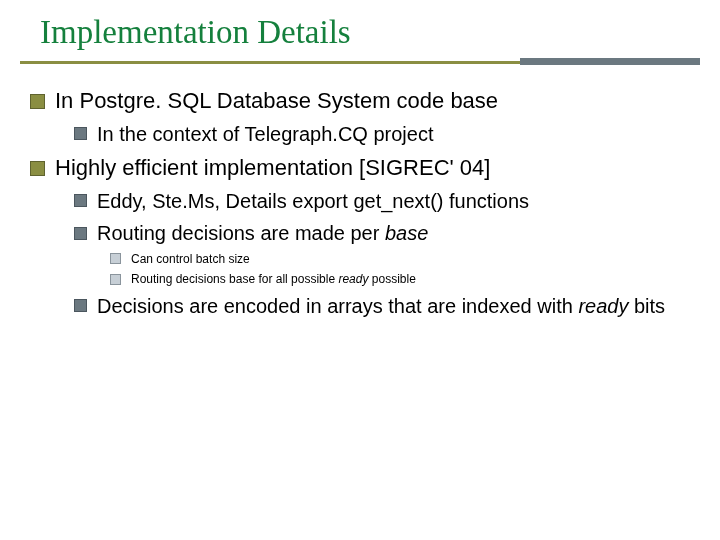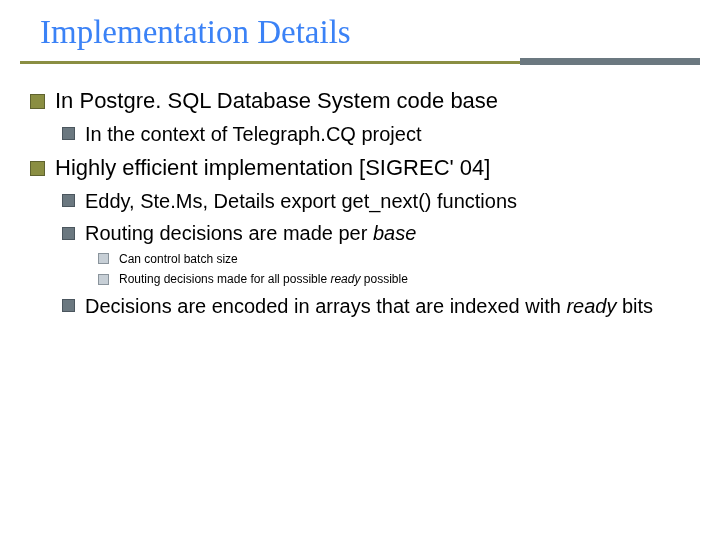--- a/index.html
+++ b/index.html
@@ -1,29 +1,29 @@
 <!DOCTYPE html>
 <html><head>
 <meta charset="utf-8">
 <style>
   html,body{margin:0;padding:0;width:720px;height:540px;background:#fff}
   body{font-family:Arial,Helvetica,sans-serif;color:#000;position:relative;overflow:hidden}
   .title-wrap{position:relative;padding:14px 0 0 40px}
-  .title{font-family:"Times New Roman",Times,serif;font-size:33px;color:#3b82f6}
+  .title{font-family:"Times New Roman",Times,serif;font-size:33px;color:#15803d}
   .title-underline{position:absolute;left:20px;right:20px;top:58px;height:8px}
   .title-underline .olive{position:absolute;left:0;right:0;top:3px;height:3px;background:#8a8e42}
   .title-underline .slate{position:absolute;right:0;top:0;width:180px;height:7px;background:#6b7880}
   .content{position:absolute;left:30px;top:80px;right:20px;bottom:10px}
   ul{list-style:none;margin:0;padding:0}
   .lvl1>li{margin:6px 0 6px 0;font-size:22px;line-height:1.25}
   .lvl2>li{margin:6px 0 6px 0;font-size:20px;line-height:1.25}
   .lvl3>li{margin:5px 0 5px 0;font-size:12px;line-height:1.25}
   .lvl4>li{margin:4px 0 4px 0;font-size:18px;line-height:1.25}
   .lvl1{margin-left:0}
-  .lvl2{margin-left:32px;margin-top:6px;margin-bottom:6px}
+  .lvl2{margin-left:44px;margin-top:6px;margin-bottom:6px}
   .lvl3{margin-left:36px;margin-top:5px;margin-bottom:5px}
   .lvl4{margin-left:40px;margin-top:4px;margin-bottom:4px}
   .bul{display:inline-block;vertical-align:middle;margin-right:10px}
   .sq-lg{width:13px;height:13px;background:#8a8e42;border:1px solid #5f632f}
   .sq-md{width:11px;height:11px;background:#6b7880;border:1px solid #4b565e;margin-top:-2px}
   .sq-sm{width:9px;height:9px;background:#c7cfd6;border:1px solid #8a949c;margin-top:-1px}
   li span.txt{display:inline;vertical-align:middle}
   em{font-style:italic}
 </style>
 </head>
@@ -53,21 +53,21 @@
       <li>
         <span class="bul sq-md"></span><span class="txt">Eddy, Ste.Ms, Details export get_next() functions</span>
       </li>
       <li>
         <span class="bul sq-md"></span><span class="txt"><span>Routing decisions are made per </span><em>base</em></span>
         <ul class="lvl3">
           <li>
             <span class="bul sq-sm"></span><span class="txt">Can control batch size</span>
           </li>
           <li>
-            <span class="bul sq-sm"></span><span class="txt"><span>Routing decisions made for all possible </span><em>ready</em><span> possible</span></span>
+            <span class="bul sq-sm"></span><span class="txt"><span>Routing decisions base for all possible </span><em>ready</em><span> possible</span></span>
           </li>
         </ul>
       </li>
       <li>
         <span class="bul sq-md"></span><span class="txt"><span>Decisions are encoded in arrays that are indexed with </span><em>ready</em><span> bits</span></span>
       </li>
     </ul>
   </li>
 </ul>
 </div>

